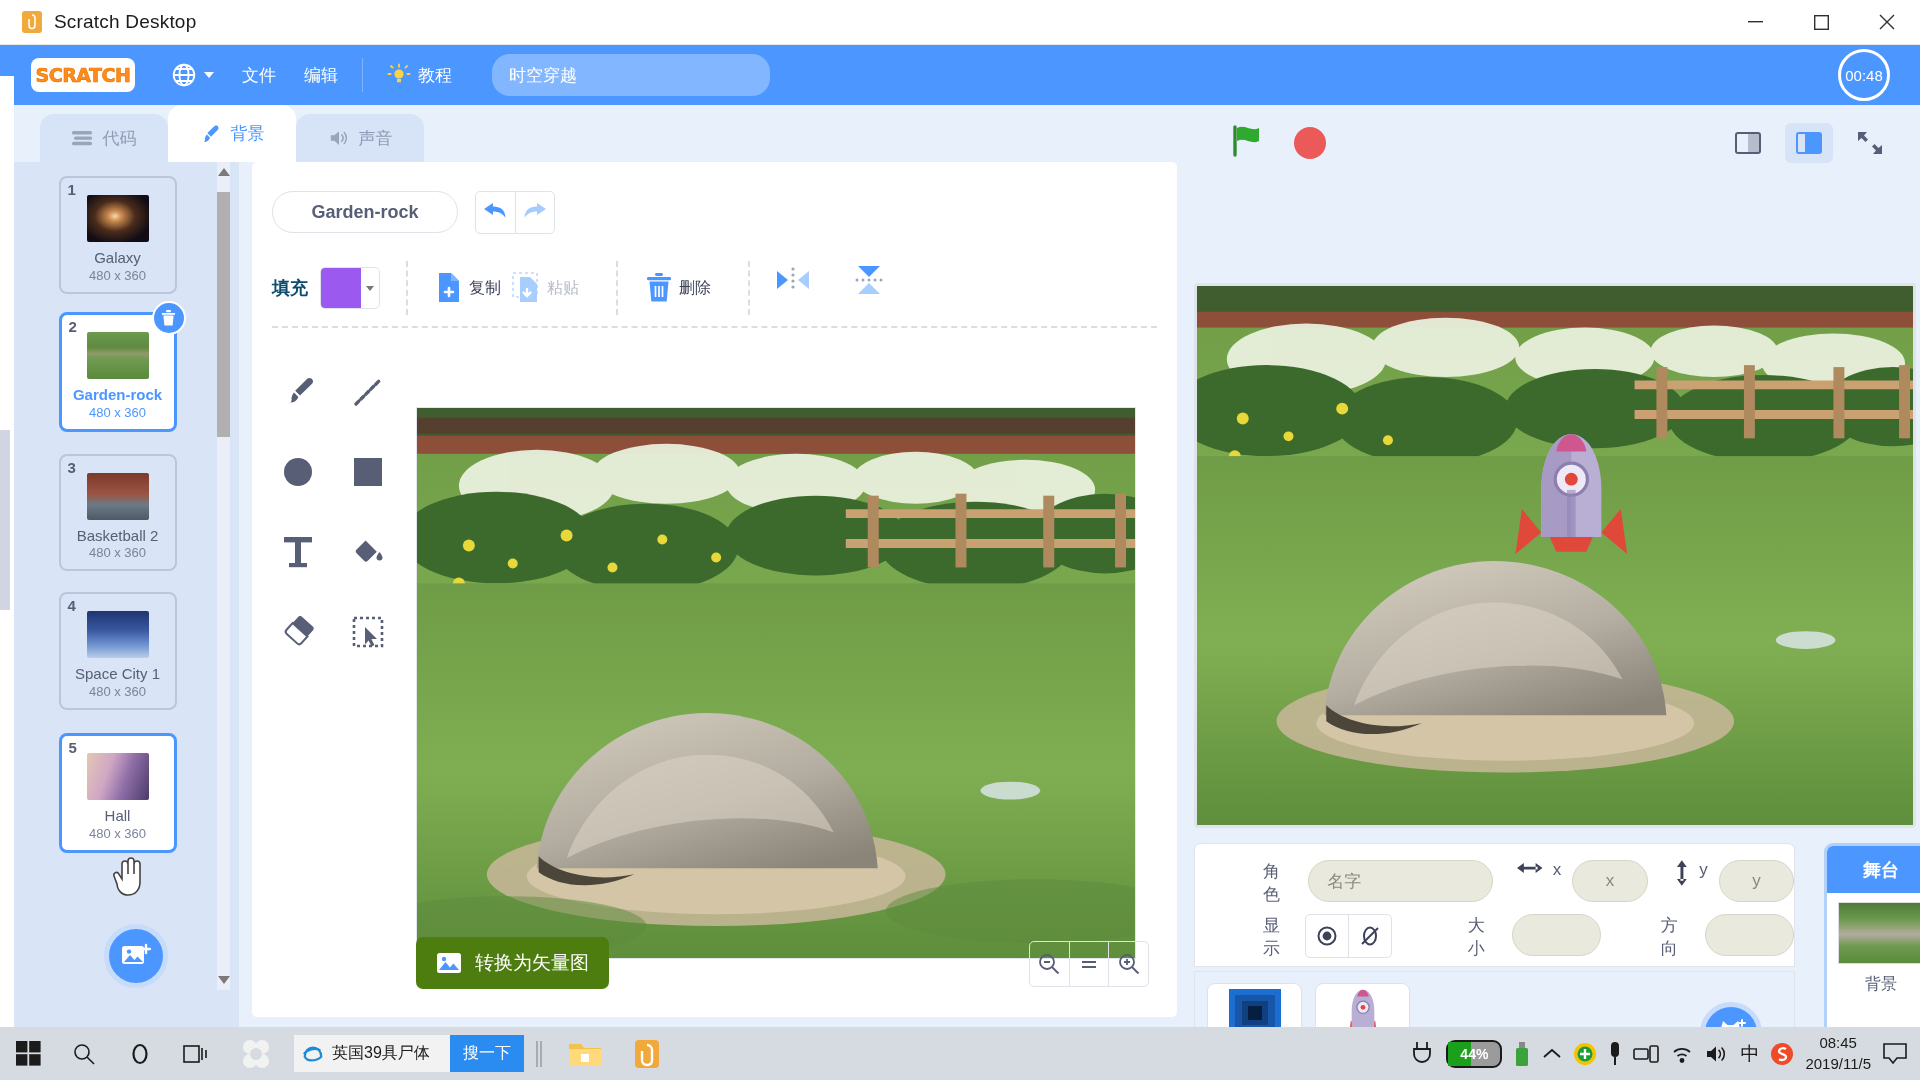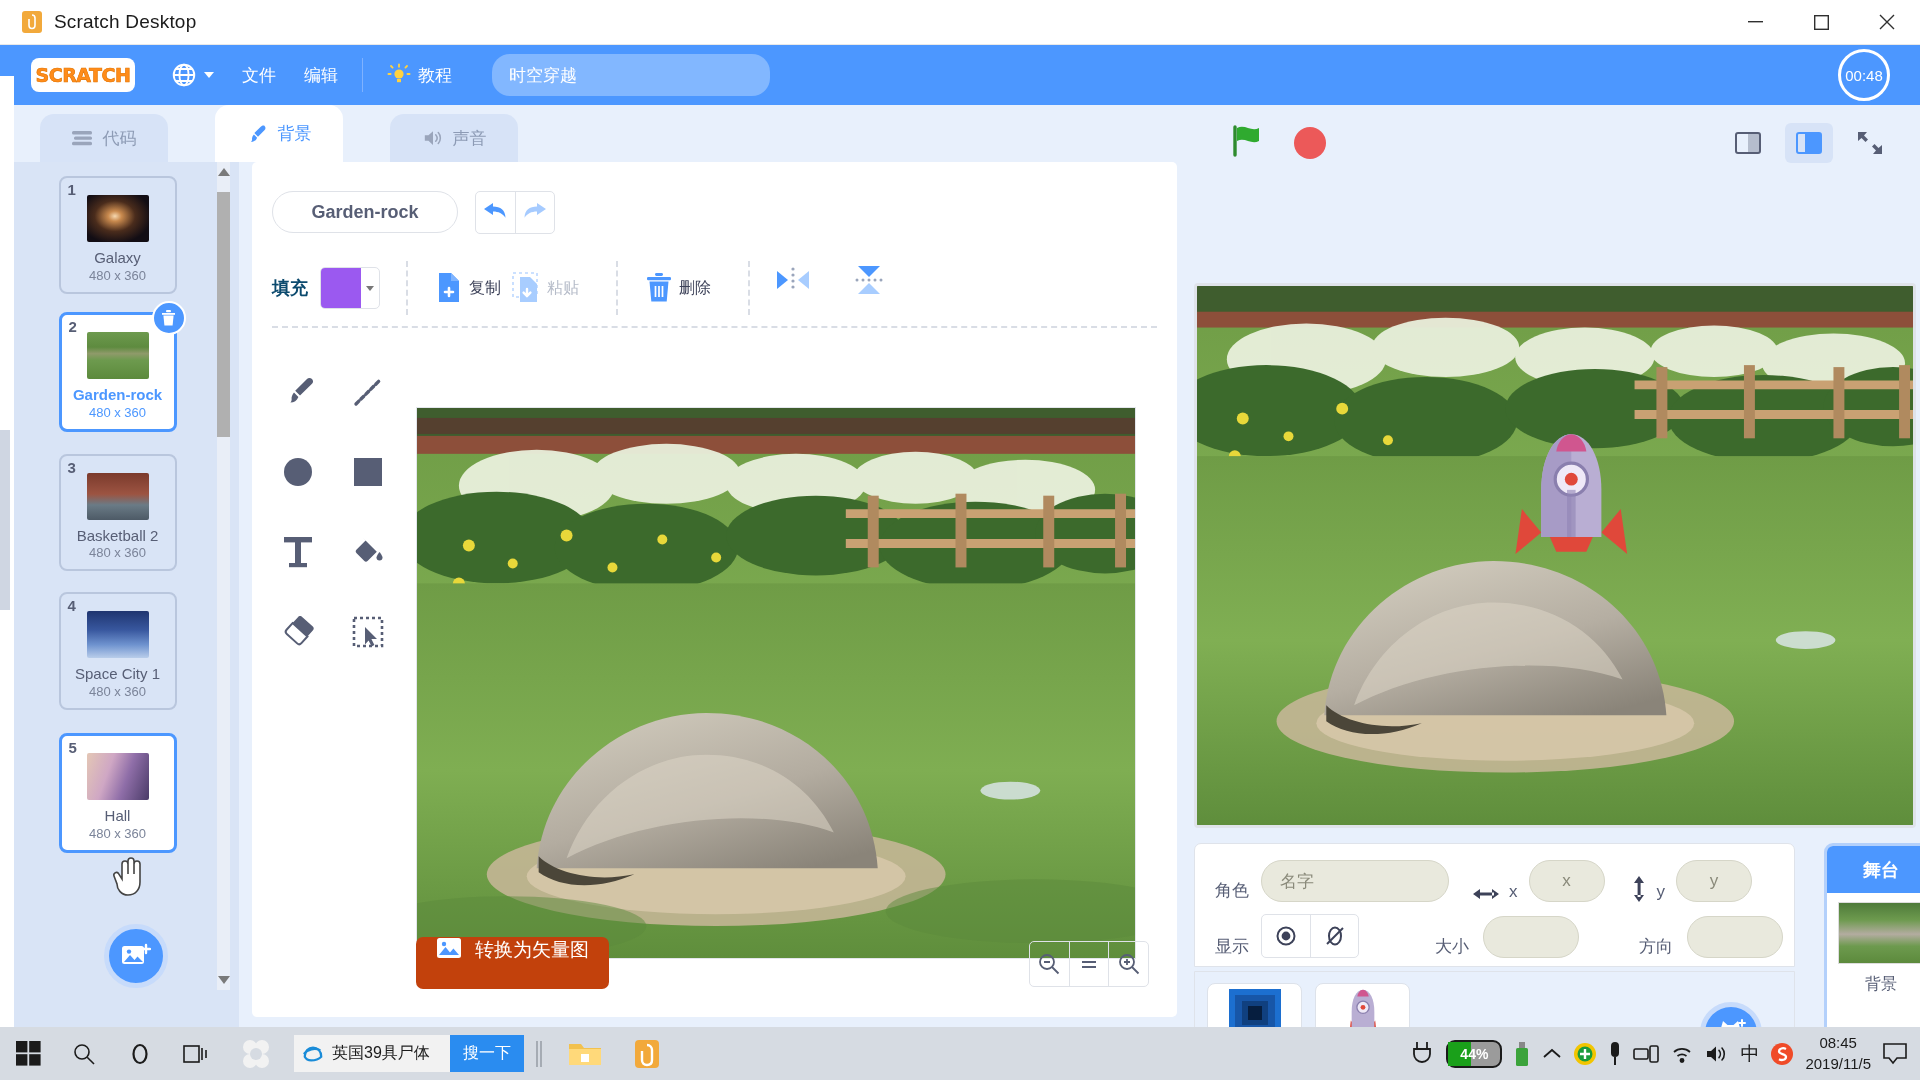--- a/index.html
+++ b/index.html
@@ -63,21 +63,21 @@
     display: flex; align-items: center; justify-content: center; font-size: 15px;
   }
 
   
   .app-body {
     position: absolute; left: 14px; top: 105px; width: 1906px; height: 925px;
     background: #e8f0fc;
   }
 
   
-  .tabs { position: absolute; left: 26px; top: 0; display: flex; align-items: flex-end; height: 57px; gap: 47px; }
+  .tabs { position: absolute; left: 26px; top: 0; display: flex; align-items: flex-end; height: 57px; }
   .tab {
     height: 48px; min-width: 128px; padding: 0 20px; display: flex;
     align-items: center; justify-content: center; gap: 9px;
     border-radius: 14px 14px 0 0; font-size: 17px;
     background: #d7e3f7; color: #8d9bb5;
   }
   .tab.active { background: #fff; color: #4c97ff; height: 57px; }
   .tab svg { display: block; }
 
   
@@ -182,22 +182,22 @@
   .tool-ic { display: flex; align-items: center; justify-content: center; height: 40px; }
 
   .canvas-wrap {
     position: absolute; left: 164px; top: 245px; width: 720px; height: 552px;
     background: #fff; border: 1px solid #e3e6ec; overflow: hidden;
   }
   .canvas-img { width: 100%; height: 100%; }
 
   .convert-btn {
     position: absolute; left: 164px; bottom: 28px; height: 52px; padding: 0 20px;
-    border-radius: 7px; background: #c2410c; color: #fff; font-size: 19px;
-    display: flex; align-items: flex-start; gap: 13px; margin-top: 11px;
+    border-radius: 7px; background: #4d7c0f; color: #fff; font-size: 19px;
+    display: flex; align-items: center; gap: 13px; margin-top: 11px;
   }
   .zoom-group {
     position: absolute; right: 28px; bottom: 30px; width: 120px; height: 46px;
     border: 1px solid #dfe2e8; border-radius: 5px; display: flex;
   }
   .zoom-group > div { flex: 1; display: flex; align-items: center; justify-content: center; color: #575e75; }
   .zoom-group > div + div { border-left: 1px solid #dfe2e8; }
 
   
   .stage-toolbar {
@@ -214,21 +214,21 @@
 
   .stage {
     position: absolute; left: 1180px; top: 178px; width: 722px; height: 545px;
     background: #fff; border: 3px solid #dfe3ea; border-radius: 4px; overflow: hidden;
   }
 
   .sprite-info {
     position: absolute; left: 1180px; top: 738px; width: 601px; height: 124px;
     background: #fff; border: 1px solid #dfe3ea; border-radius: 7px 7px 0 0;
   }
-  .si-row { position: absolute; display: flex; align-items: flex-end; }
+  .si-row { position: absolute; display: flex; align-items: flex-start; margin-left: 48px; }
   .si-label { font-size: 17px; color: #575e75; }
   .si-pill {
     background: #e9e9dd; border: 1px solid #d6d6c8; border-radius: 22px;
     height: 42px; display: flex; align-items: center; padding: 0 18px;
     color: #8a8a7a; font-size: 17px;
   }
   .si-toggle {
     display: flex; border: 1px solid #dfe2e8; border-radius: 5px; overflow: hidden; background: #fff;
   }
   .si-toggle > div { width: 48px; height: 42px; display: flex; align-items: center; justify-content: center; }

